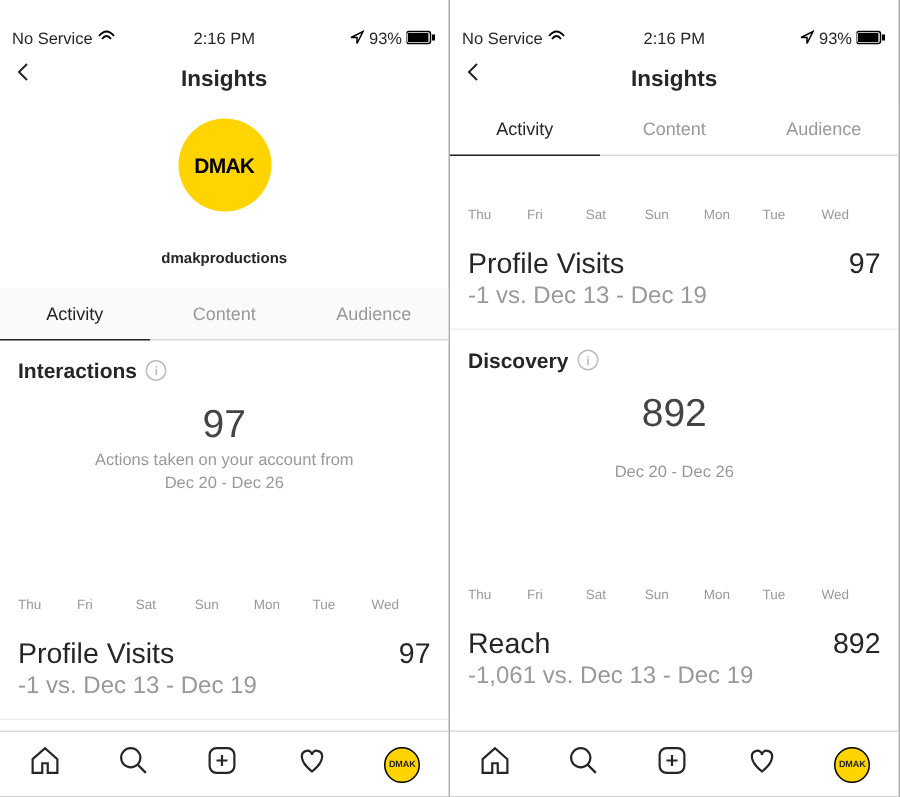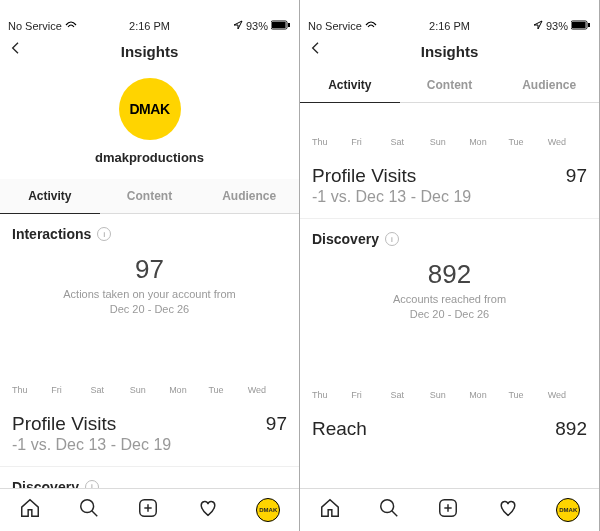--- a/index.html
+++ b/index.html
@@ -9,24 +9,24 @@
 .status{display:flex;align-items:center;justify-content:space-between;padding:20px 8px 2px;font-size:11px;font-weight:400}
 .status .center{position:absolute;left:0;right:0;text-align:center}
 .status .right{display:flex;align-items:flex-start;gap:3px}
 .header{display:flex;align-items:flex-end;padding:6px 8px 8px;position:relative}
 .header .title{flex:1;text-align:center;font-size:15px;font-weight:600}
 .back svg{width:16px;height:16px}
 .back{width:20px}
 .spacer{width:20px}
 .profile{display:flex;flex-direction:column;align-items:center;padding:10px 0 14px}
 .avatar{width:62px;height:62px;border-radius:50%;background:#ffd400;display:flex;align-items:center;justify-content:center;font-weight:900;color:#000;letter-spacing:-0.5px;font-size:14px;font-family:Arial,Helvetica,sans-serif}
-.username{margin-top:10px;font-size:13px;font-weight:600}
+.username{margin-top:26px;font-size:10px;font-weight:600}
 .tabs{display:flex;border-bottom:1px solid #dbdbdb;background:#fafafa}
 .tabs.white{background:#fff}
-.tab{flex:1;text-align:center;padding:10px 0;font-size:12px;color:#999;font-weight:700}
+.tab{flex:1;text-align:center;padding:10px 0;font-size:12px;color:#999;font-weight:400}
 .tab.active{color:#262626;border-bottom:1px solid #262626;margin-bottom:-1px}
 .scroll{flex:1;overflow:hidden}
 .section-title{display:flex;align-items:center;padding:12px 12px 4px;font-size:14px;font-weight:700}
 .info-icon{margin-left:6px;width:12px;height:12px;border:1px solid #bbb;border-radius:50%;color:#bbb;font-size:8px;display:flex;align-items:center;justify-content:center}
 .big-num{text-align:center;font-size:26px;font-weight:300;color:#444;margin-top:8px}
 .sub{text-align:center;font-size:11px;color:#999;margin-top:2px;line-height:1.35}
 .chart{display:flex;align-items:flex-end;justify-content:space-between;height:54px;padding:10px 12px 0}
 .chart.small{height:30px;padding:0 12px}
 .bar{flex:1;margin:0 2px;display:flex;flex-direction:column;align-items:center}
 .barfill{width:100%;background:#b8d9f4}
@@ -224,21 +224,21 @@
         <span class="val">97</span>
       </div>
       <div class="compare">-1 vs. Dec 13 - Dec 19</div>
       <div class="divider"></div>
       <div class="section-title">
         <span>Discovery</span>
           <span class="info-icon">i</span>
       </div>
       <div class="big-num">892</div>
       <div class="sub">
-        <span>Accounts reached from</span><br><span>Dec 20 - Dec 26</span>
+        <br><span>Dec 20 - Dec 26</span>
       </div>
       <div class="chart">
         <div class="bar">
             <div class="barfill hi" style="height:100%"></div>
           </div>
         <div class="bar">
             <div class="barfill" style="height:24%"></div>
           </div>
         <div class="bar">
             <div class="barfill" style="height:12%"></div>
@@ -262,20 +262,21 @@
           <span>Sat</span>
           <span>Sun</span>
           <span>Mon</span>
           <span>Tue</span>
           <span>Wed</span>
       </div>
       <div class="metric">
         <span>Reach</span>
         <span class="val">892</span>
       </div>
+      <div class="compare">-1,061 vs. Dec 13 - Dec 19</div>
     </div>
     <div class="tabbar">
       <span><svg viewBox="0 0 24 24">
             <path d="M3 11 L12 3 L21 11 V21 H14 V14 H10 V21 H3 Z" fill="none" stroke="#262626" stroke-width="1.6"></path>
           </svg></span>
       <span><svg viewBox="0 0 24 24">
             <circle cx="10" cy="10" r="7" fill="none" stroke="#262626" stroke-width="1.6"></circle>
             <line x1="15" y1="15" x2="21" y2="21" stroke="#262626" stroke-width="1.6"></line>
           </svg></span>
       <span><svg viewBox="0 0 24 24">

